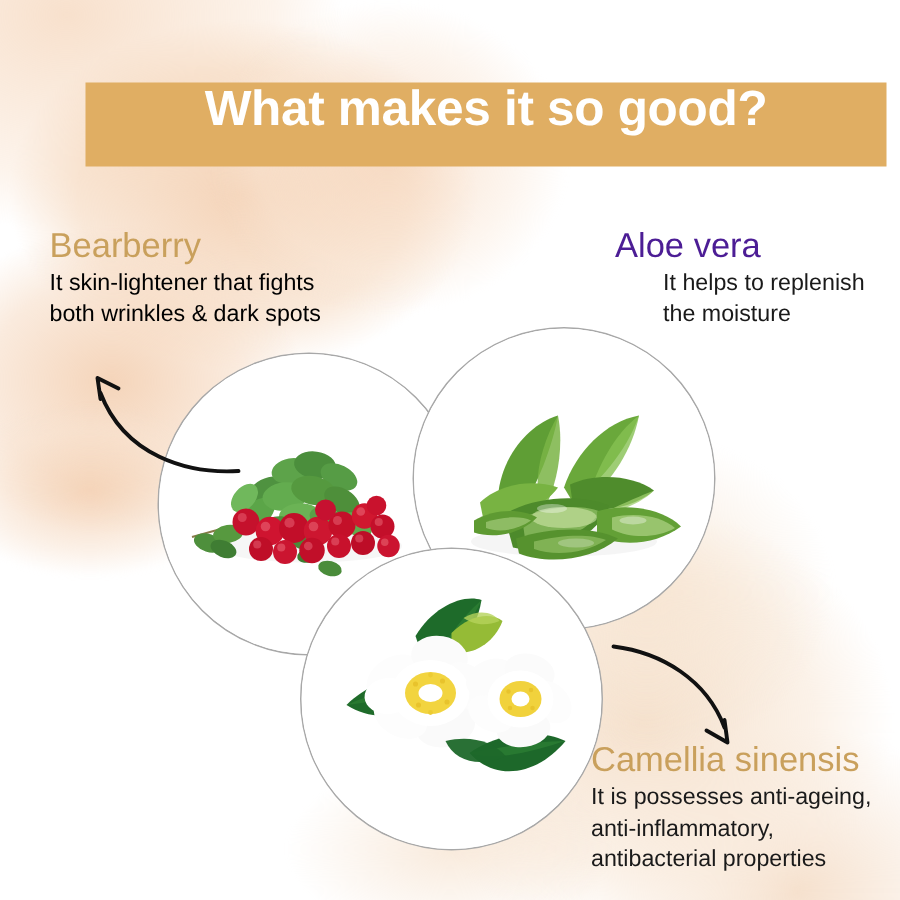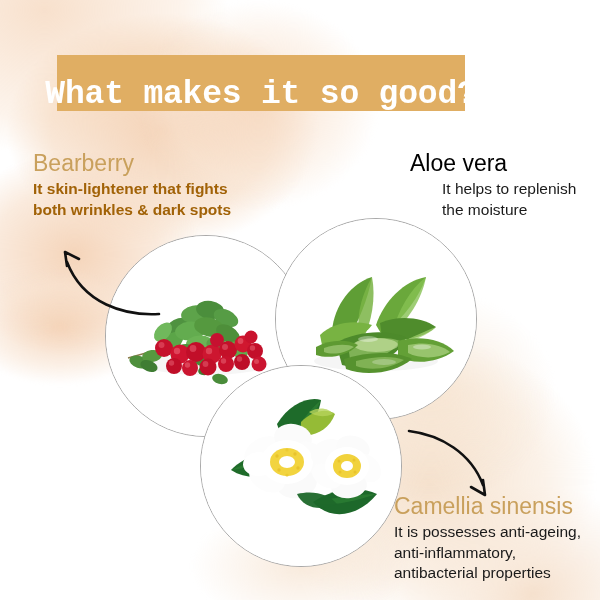--- a/index.html
+++ b/index.html
@@ -73,25 +73,24 @@
     width: 300px; height: 190px;
     background:
       radial-gradient(ellipse 140px 78px at 50% 40%, rgba(246,226,206,0.70) 0%, rgba(255,255,255,0) 78%);
     filter: blur(2px);
   }
 
   
   .title-banner {
     position: absolute;
     left: 57px; top: 55px;
-    width: 408px; height: 56px;
+    width: 534px; height: 56px;
     display: flex;
-    align-items: flex-end;
+    align-items: flex-start;
     justify-content: center;
-    font-family: Liberation Mono, monospace;
   }
   .title-text {
     color: #ffffff;
     font-size: 33px;
     font-weight: bold;
     letter-spacing: -0.2px;
     line-height: 1;
     white-space: nowrap;
   }
 
@@ -147,26 +146,26 @@
   <div class="wash wash-br"></div>
   <div class="wash wash-br2"></div>
   <div class="wash wash-bc"></div>
 
   <div class="title-banner" style="background:#E0AE63;">
     <span class="title-text">What makes it so good?</span>
   </div>
 
   <div class="label-block label-bearberry">
     <p class="label-title" style="color:#C9A05C;">Bearberry</p>
-    <p class="label-body" style="color:#a16207;font-weight:bold;">It skin-lightener that fights
+    <p class="label-body" style="color:#000000;">It skin-lightener that fights
 both wrinkles &amp; dark spots</p>
   </div>
 
   <div class="label-block label-aloe">
-    <p class="label-title" style="color:#000000;">Aloe vera</p>
+    <p class="label-title" style="color:#4c1d95;">Aloe vera</p>
     <p class="label-body" style="color:#1A1A1A;margin-left:32px;">It helps to replenish
 the moisture</p>
   </div>
 
   <div class="label-block label-camellia">
     <p class="label-title" style="color:#C9A05C;">Camellia sinensis</p>
     <p class="label-body" style="color:#1A1A1A;">It is possesses anti-ageing,
 anti-inflammatory,
 antibacterial properties</p>
   </div>

